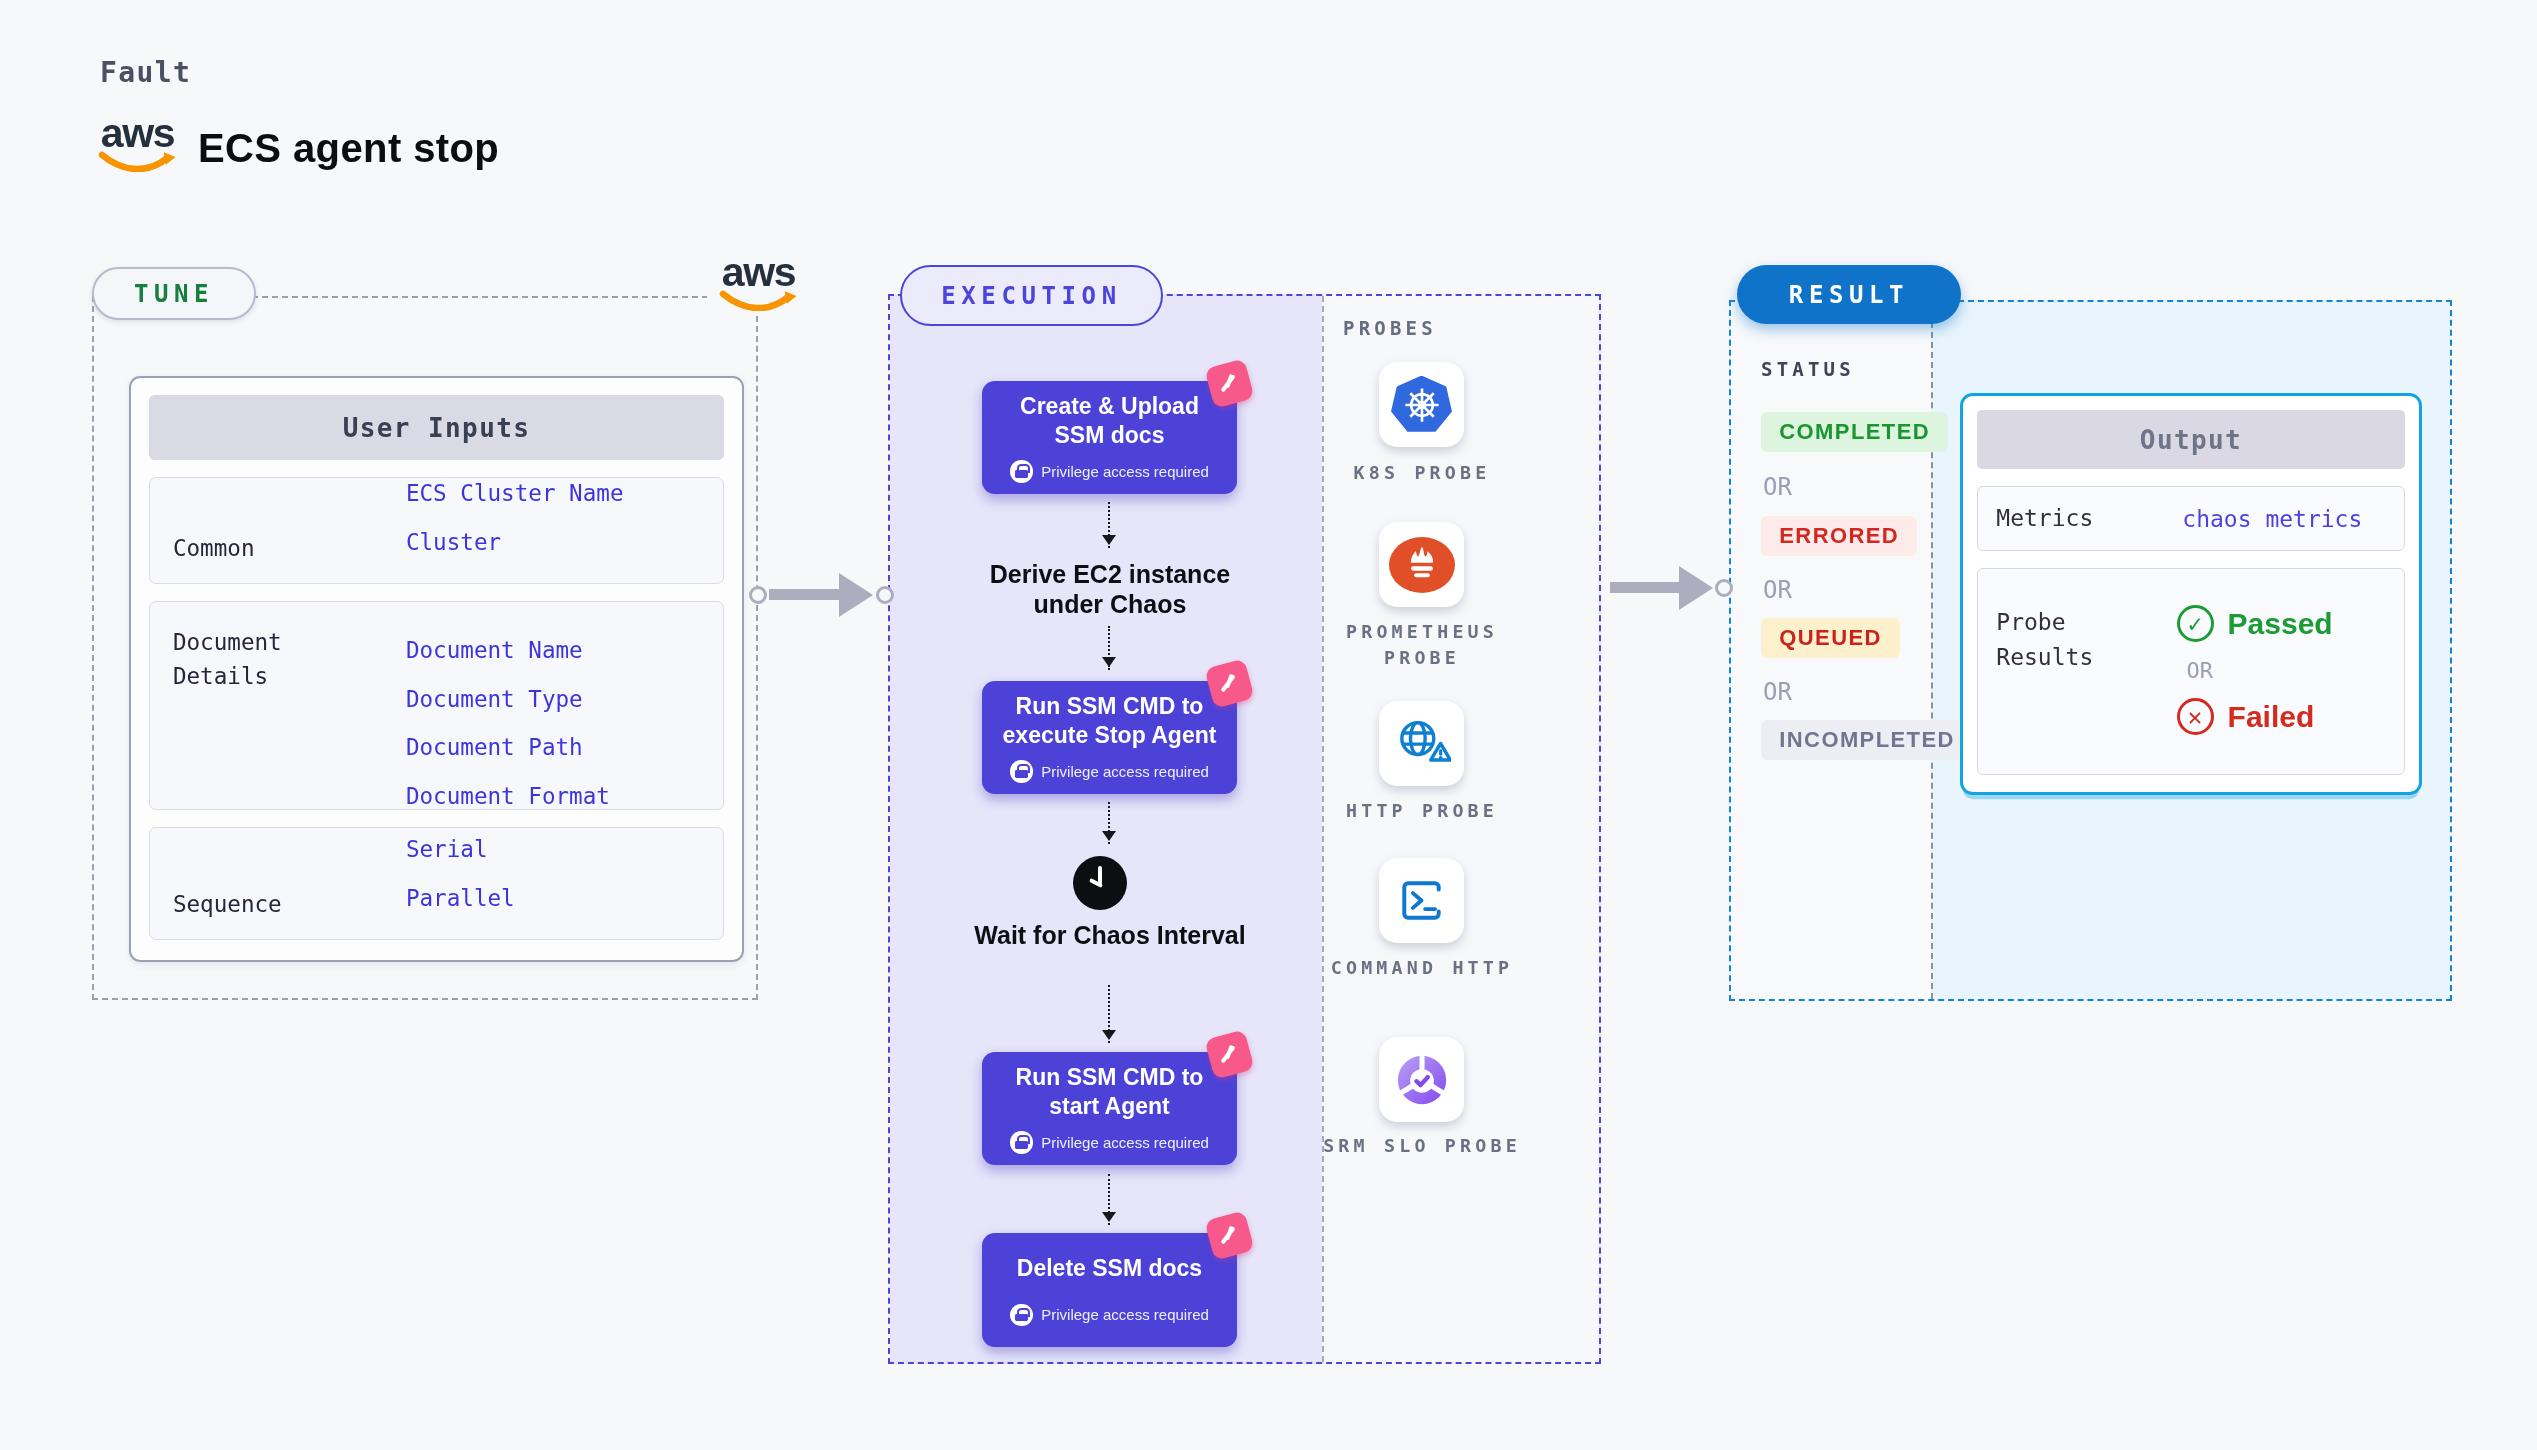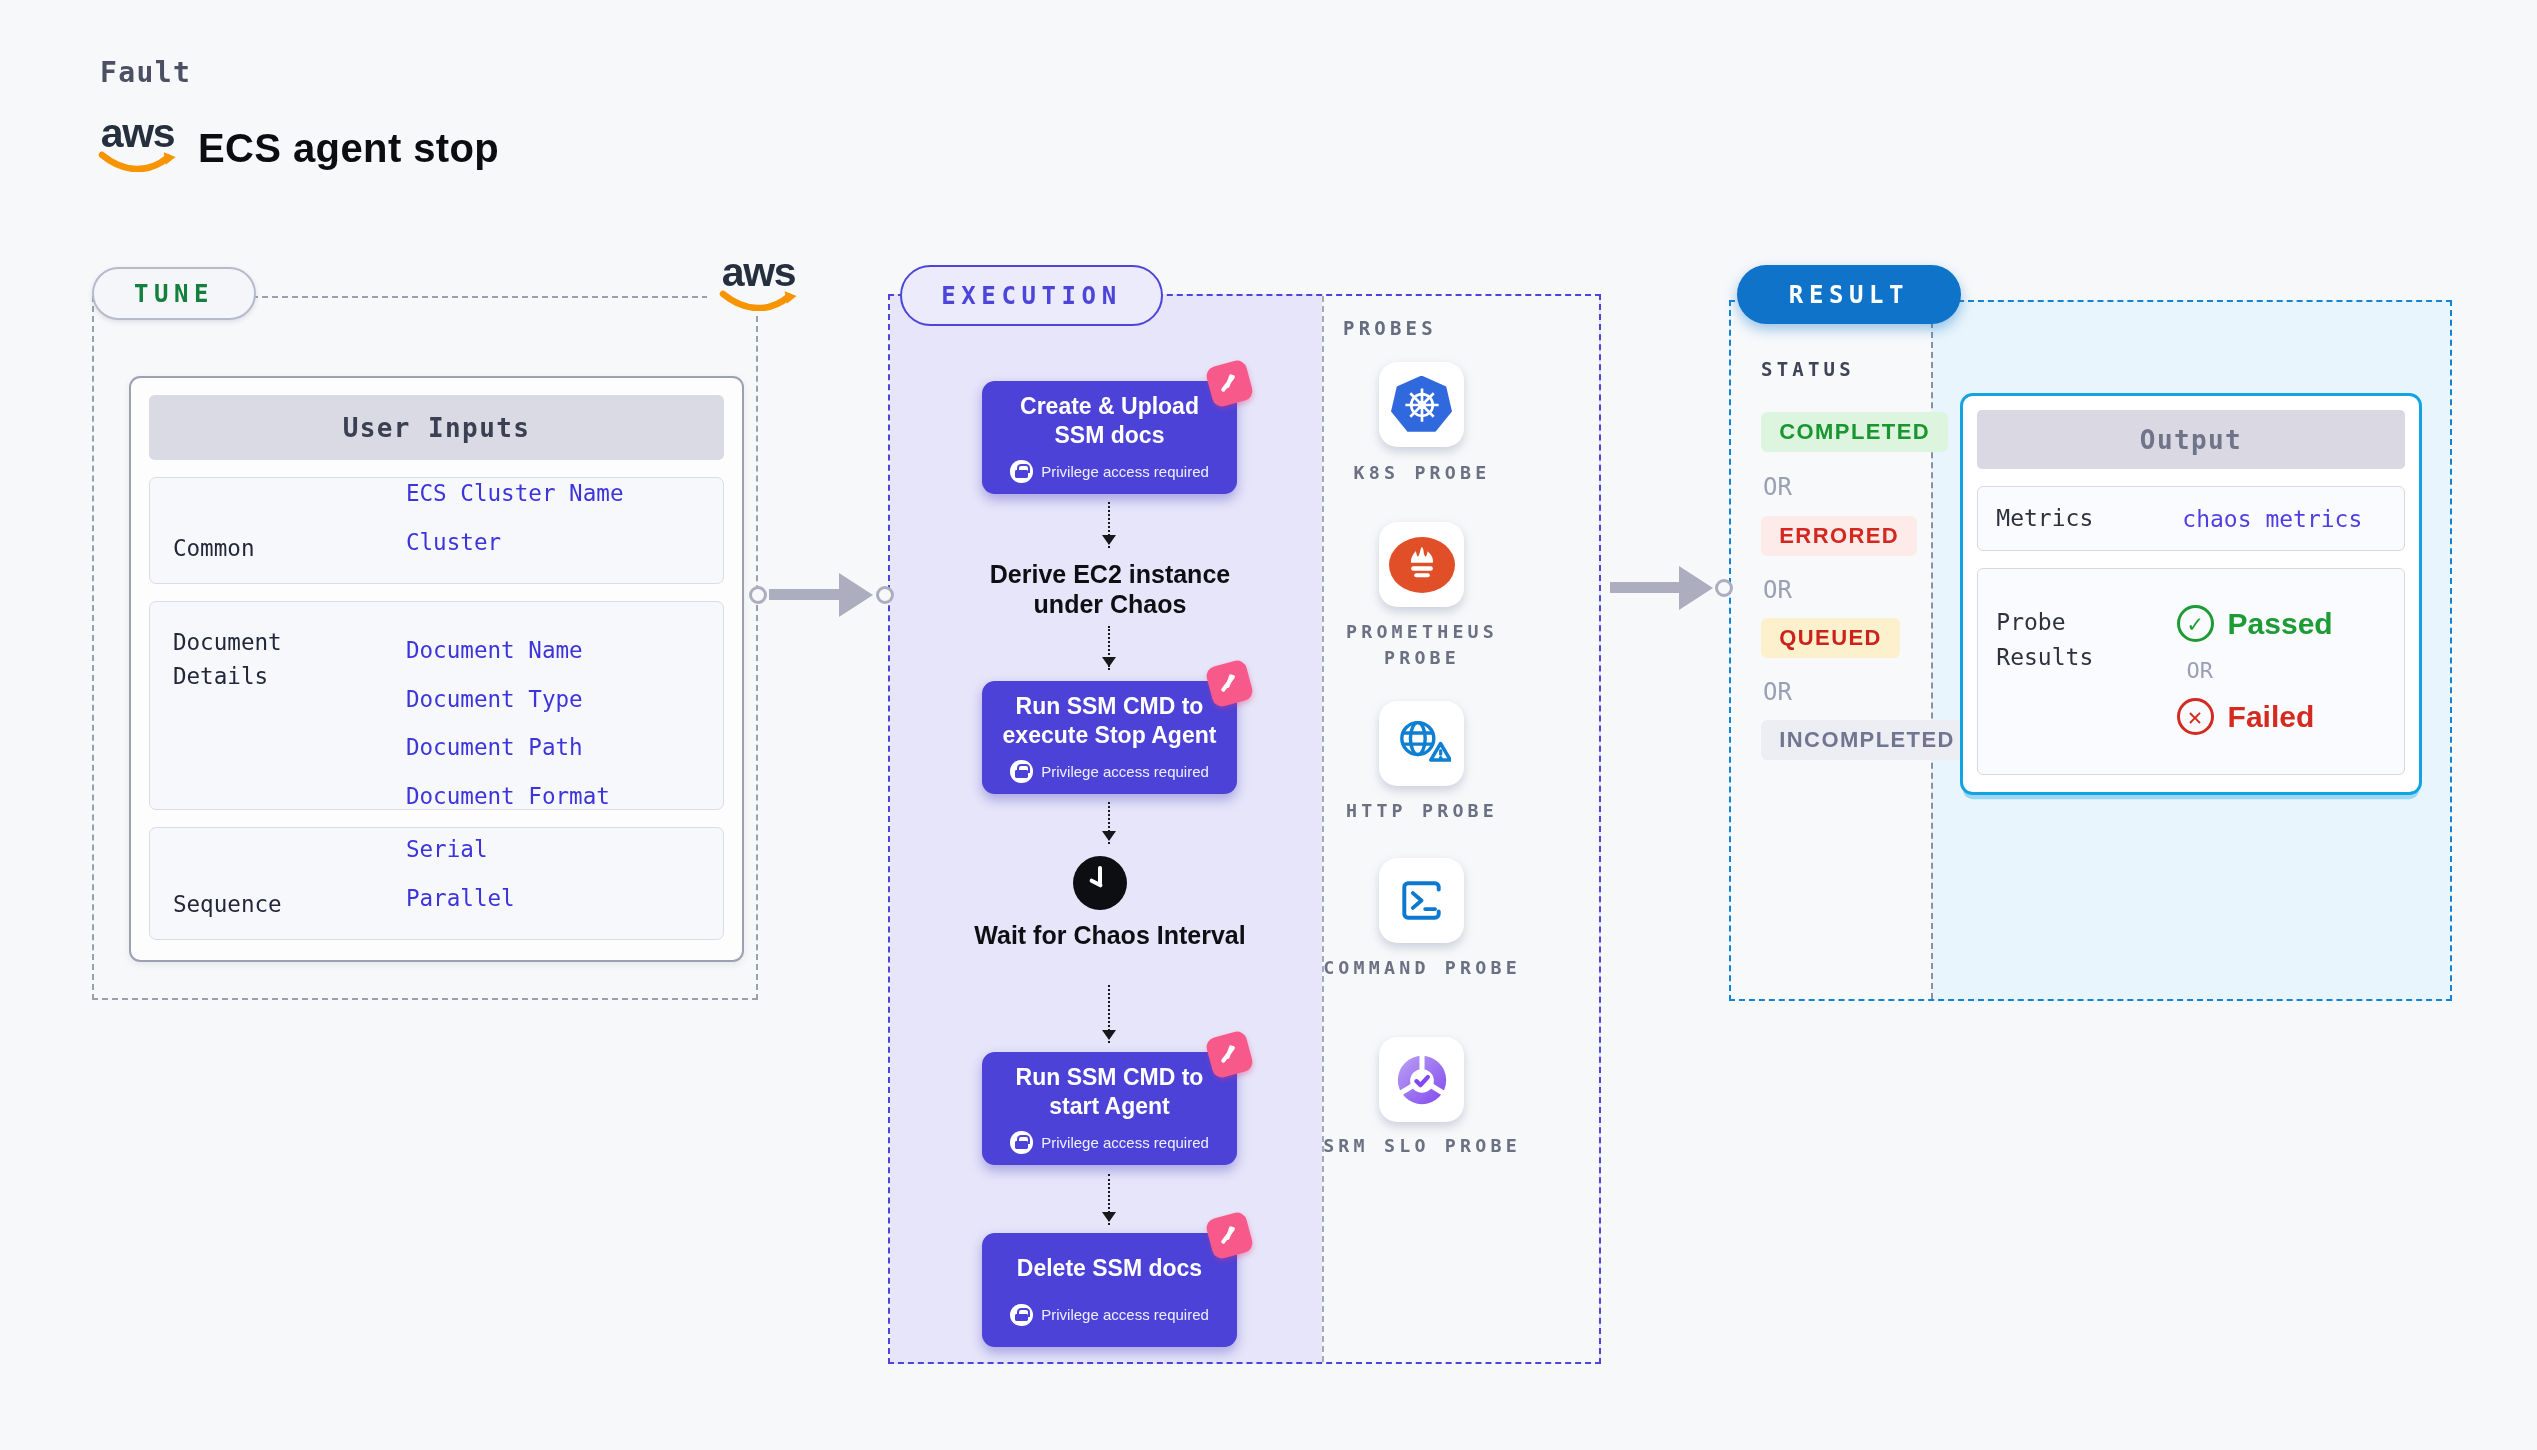--- a/index.html
+++ b/index.html
@@ -244,21 +244,21 @@
     </div>
     <div class="probe-label" style="top:502px;">HTTP PROBE</div>
 
     <div class="probe-card" style="top:562px;">
       <svg viewBox="0 0 48 48" width="59" height="59" fill="none" stroke="#0c78cf" stroke-width="3.2" stroke-linecap="round" stroke-linejoin="round">
         <path d="M38 15v-2a3 3 0 0 0-3-3H13a3 3 0 0 0-3 3v22a3 3 0 0 0 3 3h22a3 3 0 0 0 3-3v-2"></path>
         <path d="M17 18l7 6-7 6"></path>
         <path d="M27 31h8"></path>
       </svg>
     </div>
-    <div class="probe-label" style="top:659px;">COMMAND PROBE</div>
+    <div class="probe-label" style="top:659px;">COMMAND HTTP</div>
 
     <div class="probe-card" style="top:741px;">
       <svg viewBox="0 0 24 24" width="58" height="58">
         <defs>
           <linearGradient id="srmg" x1="0" y1="0" x2="1" y2="1">
             <stop offset="0" stop-color="#b9a2f5"></stop>
               <stop offset="1" stop-color="#8247ee"></stop>
           </linearGradient>
         </defs>
         <circle cx="12" cy="12" r="10" fill="url(#srmg)"></circle>

